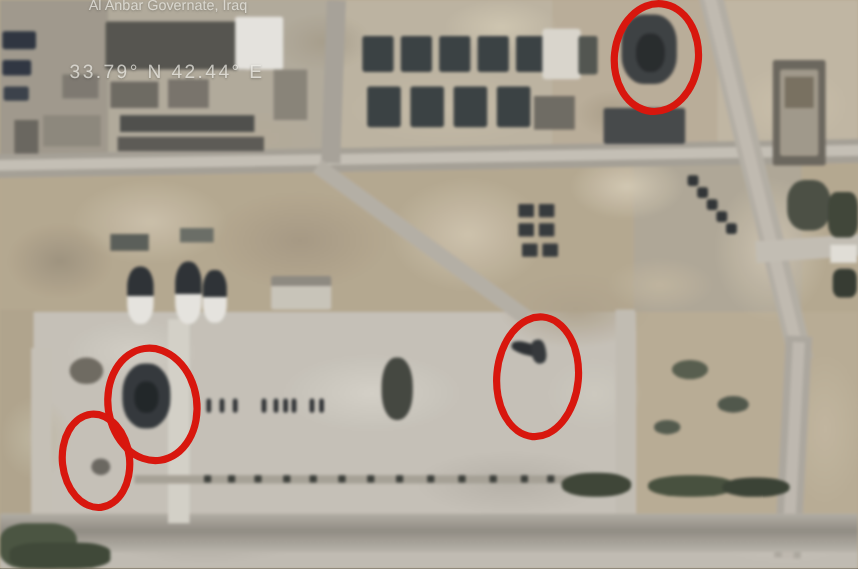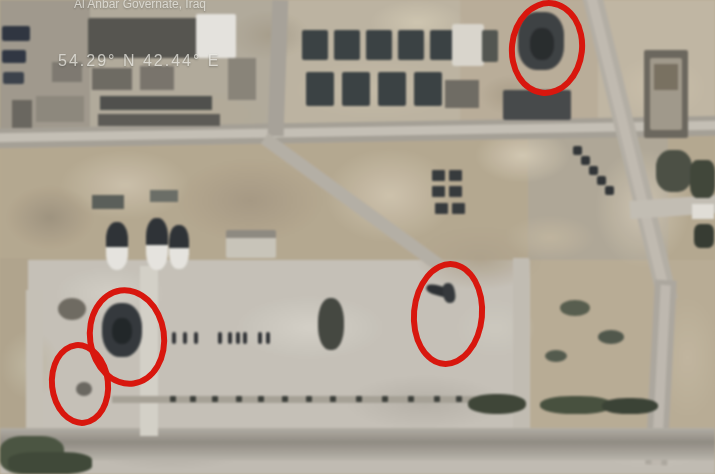--- a/index.html
+++ b/index.html
@@ -163,14 +163,14 @@
 
   <div id="annotations">
       <div class="anno" style="left: 509px; top: 0px; width: 64px; height: 84px; border: 6px solid rgb(216, 23, 14); transform: rotate(6deg);"></div>
       <div class="anno" style="left: 87px; top: 287px; width: 68px; height: 88px; border: 6px solid rgb(216, 23, 14); transform: rotate(-8deg);"></div>
       <div class="anno" style="left: 49px; top: 342px; width: 50px; height: 72px; border: 6px solid rgb(216, 23, 14); transform: rotate(-6deg);"></div>
       <div class="anno" style="left: 411px; top: 261px; width: 62px; height: 94px; border: 6px solid rgb(216, 23, 14); transform: rotate(5deg);"></div>
     </div>
 
   <div class="overlay-text" id="caption">Al Anbar Governate, Iraq</div>
 
-  <div class="overlay-text" id="coords">54.29° N 42.44° E</div>
+  <div class="overlay-text" id="coords">33.79° N 42.44° E</div>
 </div>
 
 </body></html>

